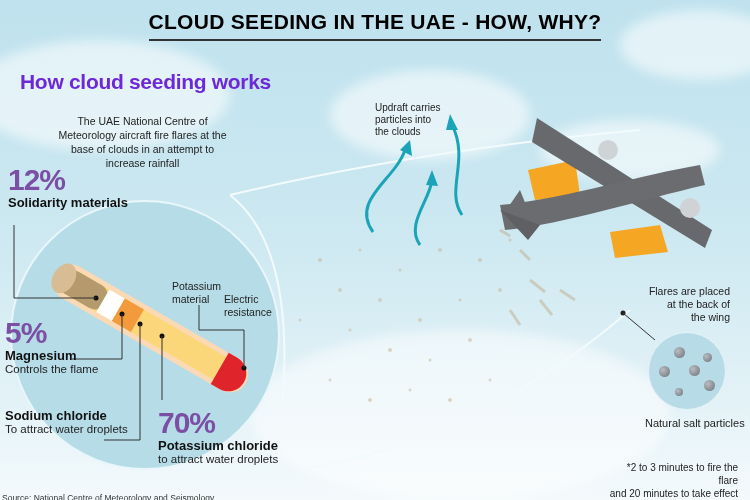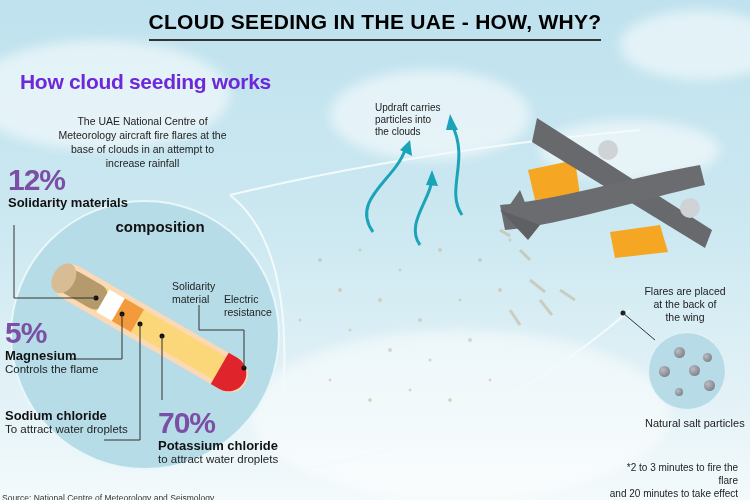--- a/index.html
+++ b/index.html
@@ -23,21 +23,21 @@
   .pct { font-weight:bold; color:#7b4fa4; font-size:30px; letter-spacing:-1px; line-height:30px; }
   .lbl-b { font-weight:bold; font-size:13px; color:#111; }
   .lbl-s { font-size:11.5px; color:#222; }
   .flare-circle {
     position:absolute; left:10px; top:200px; width:270px; height:270px; border-radius:50%;
     background:#b6dce8; border:2px solid #e9f6fa;
   }
   .flares-title { left:110px; top:218px; width:100px; text-align:center; font-weight:bold; font-size:15px; line-height:17px; color:#111; }
   .small-lbl { font-size:10.5px; line-height:13px; color:#222; }
   .updraft { left:375px; top:102px; font-size:10px; line-height:12px; color:#222; }
-  .flares-placed { left:640px; top:285px; width:90px; text-align:center; font-size:10.5px; line-height:13px; color:#222; }
+  .flares-placed { left:640px; top:285px; width:90px; text-align:right; font-size:10.5px; line-height:13px; color:#222; }
   .salt-circle { position:absolute; left:648px; top:332px; width:78px; height:78px; border-radius:50%; background:#b7dce8; border:1px solid #e5f3f8; }
   .salt-dot { position:absolute; border-radius:50%; background:radial-gradient(circle at 35% 35%, #b9bcc2, #6c6f75); }
   .salt-lbl { left:645px; top:417px; font-size:11px; color:#222; }
   .footnote { left:608px; top:461px; text-align:right; width:130px; font-size:10px; line-height:13px; color:#222; }
   .source { left:2px; top:485px; font-size:8.5px; color:#333;margin-top:8px; }
 </style>
 </head>
 <body>
 
 <div class="cloud" style="left:-30px;top:40px;width:260px;height:110px;"></div>
@@ -134,21 +134,20 @@
   <div class="salt-dot" style="left:54px;top:20px;width:9px;height:9px;"></div>
   <div class="salt-dot" style="left:10px;top:33px;width:11px;height:11px;"></div>
   <div class="salt-dot" style="left:40px;top:32px;width:11px;height:11px;"></div>
   <div class="salt-dot" style="left:55px;top:47px;width:11px;height:11px;"></div>
   <div class="salt-dot" style="left:26px;top:55px;width:8px;height:8px;"></div>
 </div>
 <div class="abs salt-lbl">Natural salt particles</div>
 
 <div class="flare-circle"></div>
 <div class="abs flares-title">
-  <div>composition</div>
 </div>
 
 <svg class="abs" style="left:0;top:0;" width="300" height="500">
   <g transform="rotate(30 60 275)">
     <rect x="55" y="258" width="220" height="36" rx="18" fill="#fbd9b4"></rect>
     <rect x="62" y="263" width="206" height="26" rx="13" fill="#fbd77a"></rect>
     <rect x="62" y="263" width="52" height="26" rx="13" fill="#b49a6c"></rect>
     <rect x="110" y="263" width="18" height="26" fill="#ffffff"></rect>
     <rect x="128" y="263" width="22" height="26" fill="#f29a3c"></rect>
     <path d="M255,258 A18,18 0 0 1 255,294 L245,294 L245,258 Z" fill="#e0242c"></path>
@@ -183,21 +182,21 @@
   <div class="lbl-b">Sodium chloride</div>
   <div class="lbl-s">To attract water droplets</div>
 </div>
 <div class="abs" style="left:158px;top:408px;">
   <div class="pct">70%</div>
   <div class="lbl-b">Potassium chloride</div>
   <div class="lbl-s">to attract water droplets</div>
 </div>
 
 <div class="abs small-lbl" style="left:172px;top:280px;">
-  <div>Solidarity</div>
+  <div>Potassium</div>
   <div>material</div>
 </div>
 <div class="abs small-lbl" style="left:224px;top:293px;">
   <div>Electric</div>
   <div>resistance</div>
 </div>
 
 <div class="abs footnote">
   <div>*2 to 3 minutes to fire the flare</div>
   <div>and 20 minutes to take effect</div>

